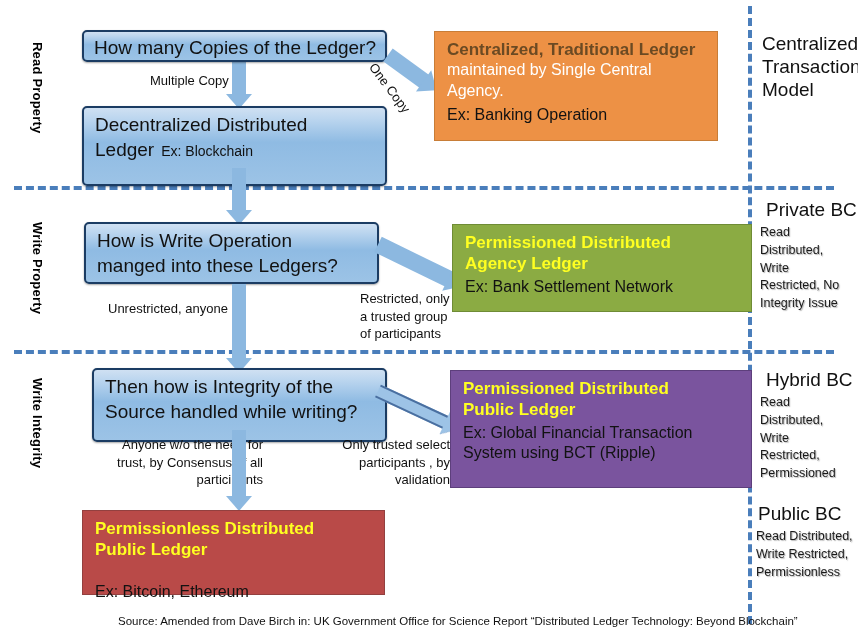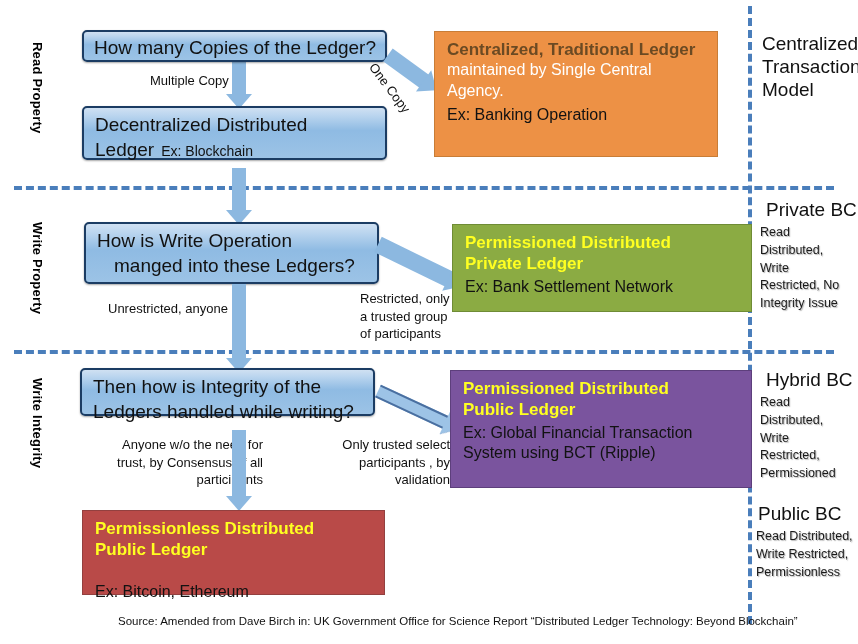--- a/index.html
+++ b/index.html
@@ -88,29 +88,29 @@
   </div>
 
   <div class="diag" style="left:388px;top:47px;width:62px;height:16px;transform:rotate(36deg);">
     <div class="shaft" style="width:48px;"></div>
     <div class="head" style="left:44px;"></div>
   </div>
   <div class="rot" style="left:378px;top:60px;transform:rotate(53deg);">One Copy</div>
 
   <div class="note" style="left:150px;top:72px;">Multiple  Copy</div>
 
-  <div class="box blue" style="left:82px;top:106px;width:305px;height:54px;">
+  <div class="box blue" style="left:82px;top:106px;width:305px;height:80px;">
     <div class="t" style="padding:5px 0 0 11px;">Decentralized Distributed</div>
     <div style="padding:2px 0 0 11px;display:flex;align-items:baseline;gap:7px;">
       <span class="t">Ledger</span>
       <span class="sm">Ex: Blockchain</span>
     </div>
   </div>
 
-  <div class="box orange" style="left:434px;top:31px;width:284px;height:126px;">
+  <div class="box orange" style="left:434px;top:31px;width:284px;height:110px;">
     <div class="pad">
       <div class="hdr brown">Centralized,  Traditional Ledger</div>
       <div class="body-w">maintained by  Single Central</div>
       <div class="body-w">Agency.</div>
       <div class="body-d" style="margin-top:3px;">Ex:  Banking Operation</div>
     </div>
   </div>
 
   <div class="rc-title" style="left:762px;top:32px;">
     <div>Centralized</div>
@@ -118,61 +118,61 @@
     <div>Model</div>
   </div>
 
   <div class="varrow" style="left:226px;top:168px;width:26px;height:58px;">
     <div class="vstem" style="width:14px;left:6px;height:46px;"></div>
     <div class="vhead" style="left:0;top:42px;"></div>
   </div>
 
   <div class="box blue" style="left:84px;top:222px;width:295px;height:62px;">
     <div class="t" style="padding:5px 0 0 11px;">How is Write Operation</div>
-    <div class="t" style="padding:2px 0 0 11px;margin-left:17px;">manged into these Ledgers?</div>
+    <div class="t" style="padding:2px 0 0 11px;">manged into these Ledgers?</div>
   </div>
 
   <div class="diag" style="left:378px;top:236px;width:100px;height:17px;transform:rotate(26deg);">
     <div class="shaft" style="width:82px;"></div>
     <div class="head" style="left:78px;"></div>
   </div>
 
   <div class="note" style="left:108px;top:300px;">Unrestricted, anyone</div>
 
   <div class="note" style="left:360px;top:290px;">
     <div>Restricted, only</div>
     <div>a trusted group</div>
     <div>of participants</div>
   </div>
 
   <div class="box green" style="left:452px;top:224px;width:300px;height:88px;">
     <div class="pad">
       <div class="hdr yellow">Permissioned Distributed</div>
-      <div class="hdr yellow">Private Ledger</div>
+      <div class="hdr yellow">Agency Ledger</div>
       <div class="body-d" style="margin-top:2px;">Ex:  Bank Settlement Network</div>
     </div>
   </div>
 
   <div class="rc-title" style="left:766px;top:198px;">Private BC</div>
   <div class="rc-sub" style="left:760px;top:224px;width:92px;">
     <div>Read</div>
     <div>Distributed,</div>
     <div>Write</div>
     <div>Restricted, No</div>
     <div>Integrity Issue</div>
   </div>
 
   <div class="varrow" style="left:226px;top:284px;width:26px;height:90px;">
     <div class="vstem" style="width:14px;left:6px;height:78px;"></div>
     <div class="vhead" style="left:0;top:74px;"></div>
   </div>
 
-  <div class="box blue" style="left:80px;top:368px;width:295px;height:48px;">
+  <div class="box blue" style="left:92px;top:368px;width:295px;height:74px;">
     <div class="t" style="padding:5px 0 0 11px;">Then how is Integrity of the</div>
-    <div class="t" style="padding:2px 0 0 11px;">Ledgers handled while writing?</div>
+    <div class="t" style="padding:2px 0 0 11px;">Source handled while writing?</div>
   </div>
 
   <div class="diag hollow" style="left:378px;top:384px;width:96px;height:14px;transform:rotate(25deg);">
     <div class="shaft" style="width:78px;"></div>
     <div class="head" style="left:74px;"></div>
   </div>
 
   <div class="note r" style="left:68px;top:436px;width:195px;">
     <div>Anyone w/o the need for</div>
     <div>trust, by Consensus of all</div>

